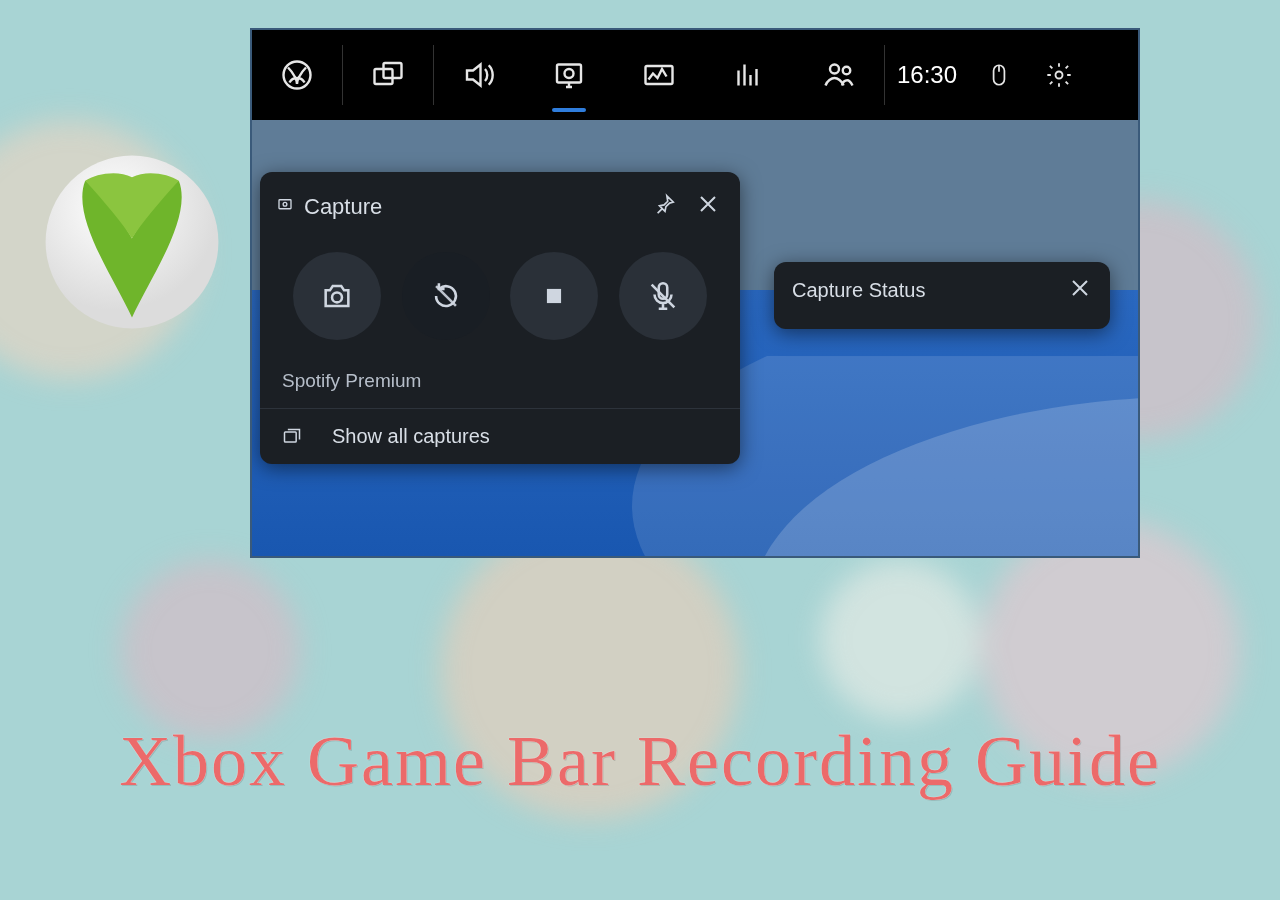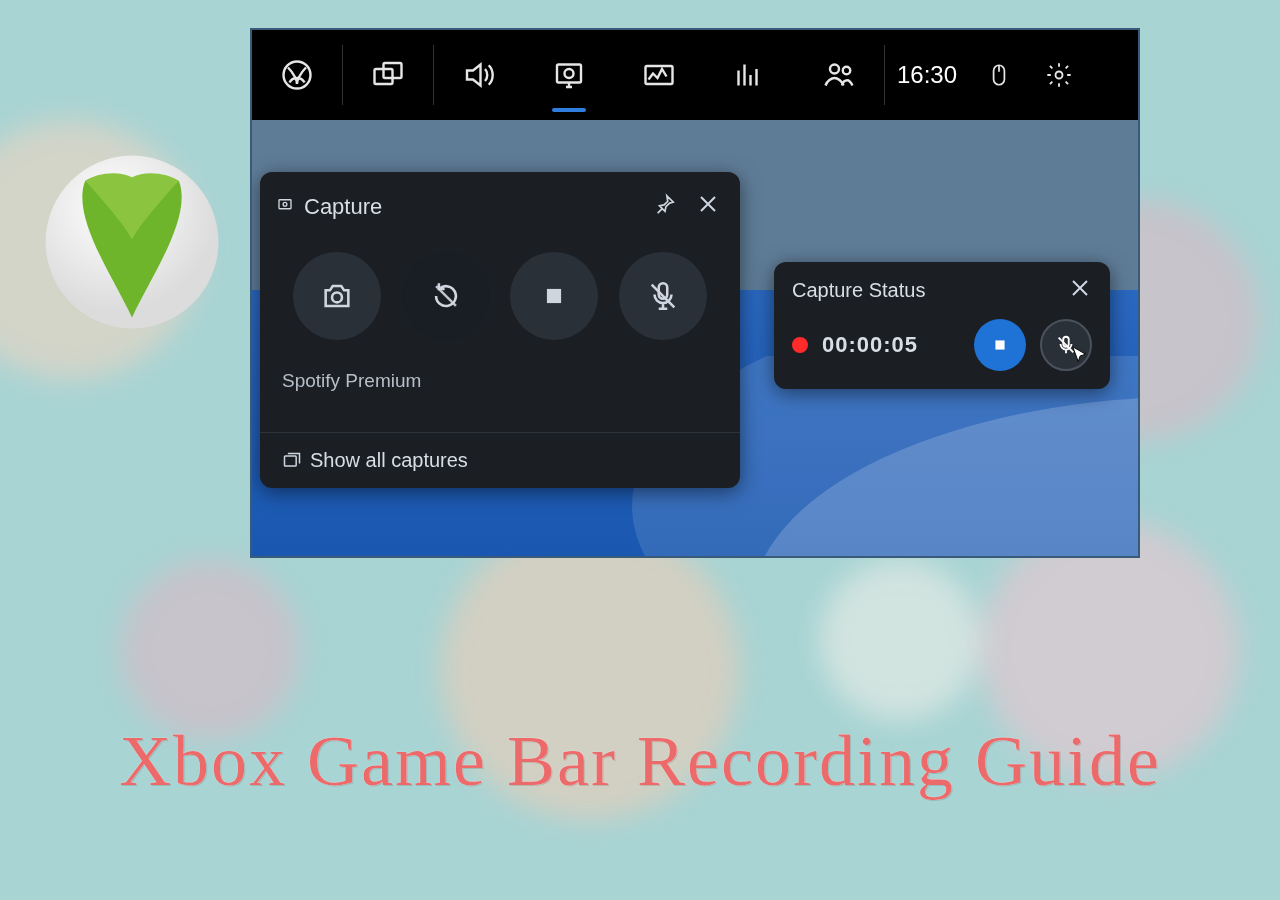--- a/index.html
+++ b/index.html
@@ -64,21 +64,21 @@
 .cap-head .title { margin-left:10px; }
 .cap-head .spacer { flex:1; }
 .cap-btns { display:flex; justify-content:space-evenly; padding:14px 12px 20px; }
 .roundbtn {
   width:88px; height:88px; border-radius:50%;
   background:#2a3038; display:flex; align-items:center; justify-content:center;
 }
 .roundbtn.dk { background:#191e24; }
 .roundbtn svg { width:34px; height:34px; stroke:#cfd6e0; fill:none; stroke-width:1.8; }
 .cap-app { padding:10px 22px 16px; font-size:19px; color:#b6bec9; }
-.cap-foot { border-top:1px solid #2d333b; padding:16px 20px; display:flex; align-items:center; gap:6px; font-size:20px;margin-top:24px; }
+.cap-foot { border-top:1px solid #2d333b; padding:16px 20px; display:flex; align-items:center; gap:28px; font-size:20px; }
 
 .status-panel {
   position:absolute; left:522px; top:232px;
   width:336px; background:#1b1f24; border-radius:12px;
   box-shadow:0 4px 20px rgba(0,0,0,.5);
   color:#d8dee6; padding:10px 14px 14px;
 }
 .st-head { display:flex; align-items:center; font-size:20px; padding:4px 4px 10px; }
 .st-head .spacer { flex:1; }
 .st-row { display:flex; align-items:center; gap:14px; padding:4px 4px; }
@@ -252,36 +252,16 @@
   <div class="status-panel">
     <div class="st-head">
       <span>Capture Status</span>
       <span class="spacer"></span>
       <span>
         <svg width="24" height="24" viewBox="0 0 24 24" class="closeX">
             <path d="M5 5l14 14M19 5L5 19"></path>
           </svg>
       </span>
     </div>
-    <div class="st-row">
-      <span class="rec-dot"></span>
-      <span class="timer">00:00:05</span>
-      <span class="spacer"></span>
-      <span class="cbtn blue">
-        <svg viewBox="0 0 24 24">
-            <rect x="7" y="7" width="10" height="10" fill="#fff" stroke="none"></rect>
-          </svg>
-      </span>
-      <span class="cbtn dark">
-        <svg viewBox="0 0 24 24">
-            <rect x="9" y="3" width="6" height="11" rx="3"></rect>
-            <path d="M6 11a6 6 0 0 0 12 0M12 17v4"></path>
-            <path d="M4 4l16 16"></path>
-          </svg>
-        <svg class="cursor" viewBox="0 0 24 24">
-            <path d="M3 2l6 16 2-6 6-2z" fill="#fff" stroke="#000" stroke-width="1"></path>
-          </svg>
-      </span>
-    </div>
   </div>
 </div>
 
 <div class="headline">Xbox Game Bar Recording Guide</div>
 
 </body></html>

